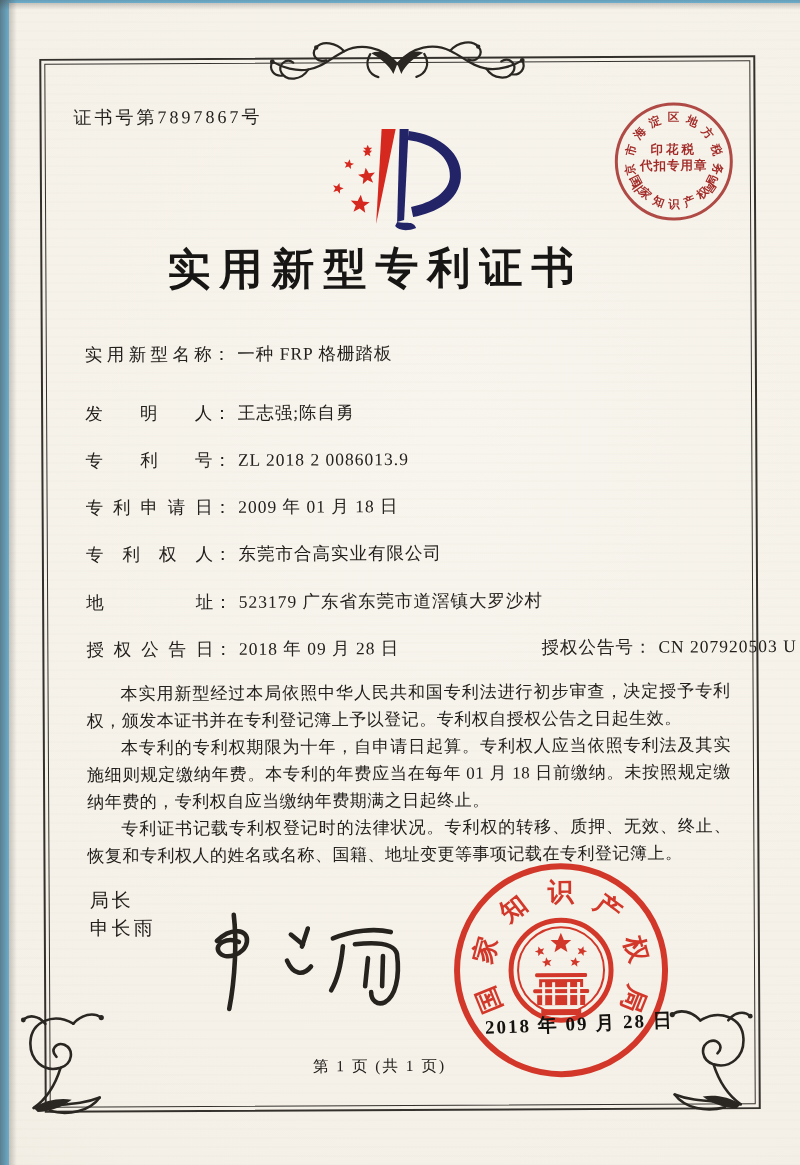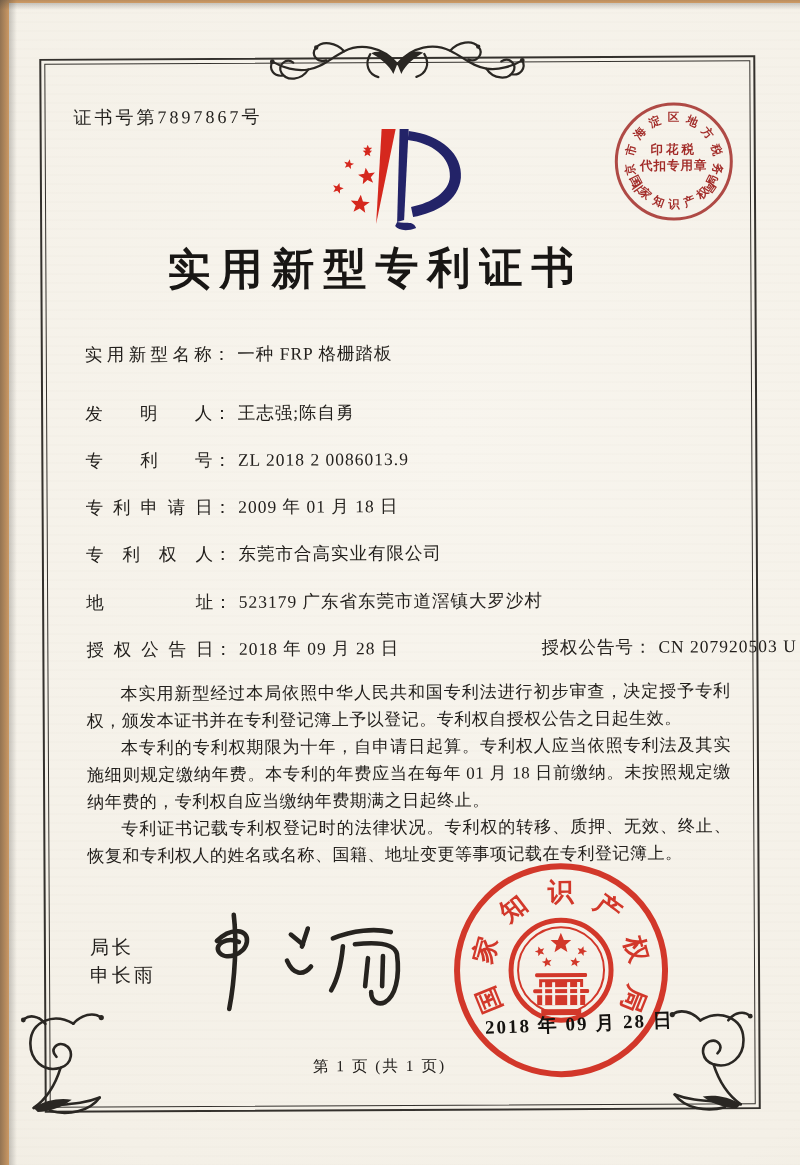--- a/index.html
+++ b/index.html
@@ -1,17 +1,17 @@
 <!DOCTYPE html>
 <html><head>
 <meta charset="utf-8">
 <style>
   html,body{margin:0;padding:0;}
   body{font-family:"Liberation Serif","DejaVu Serif",serif;}
-  .page{position:relative;width:800px;height:1165px;overflow:hidden;background:#fdba74;}
+  .page{position:relative;width:800px;height:1165px;overflow:hidden;background:#7dd3fc;}
   .paper{position:absolute;left:9px;top:3px;right:0;bottom:0;
     background:radial-gradient(130% 105% at 55% 38%, #f8f5ee 0%, #f4f0e7 65%, #ebe6da 100%);}
   .paper-streaks{position:absolute;inset:0;opacity:.5;
     background:repeating-linear-gradient(180deg, rgba(120,110,90,.03) 0 2px, rgba(255,255,255,0) 2px 9px);}
   .edge-shade{position:absolute;left:0;top:0;bottom:0;width:26px;
     background:linear-gradient(90deg, rgba(60,58,55,.55), rgba(60,58,55,0) 65%);}
   .edge-top{position:absolute;left:0;top:0;right:0;height:10px;
     background:linear-gradient(180deg, rgba(60,58,55,.35), rgba(60,58,55,0));}
   .tilt{position:absolute;inset:0;transform:rotate(-0.3deg);transform-origin:400px 580px;}
 
@@ -24,21 +24,21 @@
 
   .row{position:absolute;left:86px;font-size:17.5px;letter-spacing:1px;color:#23201d;white-space:nowrap;}
   .flabel{display:inline-block;width:128px;text-align:justify;text-align-last:justify;vertical-align:bottom;}
   .fvalue{margin-left:6px;}
   .grant{position:absolute;left:455px;top:0;}
 
   .paras{position:absolute;left:86px;top:679px;width:644px;font-size:17px;line-height:27px;
     color:#23201d;text-align:justify;letter-spacing:.5px;}
   .paras p{margin:0;text-indent:2em;}
 
-  .signer{position:absolute;left:88px;top:933px;font-size:19px;letter-spacing:3px;color:#23201d;}
+  .signer{position:absolute;left:88px;top:886px;font-size:19px;letter-spacing:3px;color:#23201d;}
   .signer div+div{margin-top:2px;}
 
   .footer{position:absolute;left:0;right:46px;top:1056px;text-align:center;font-size:15.5px;
     letter-spacing:2px;color:#23201d;}
 
   
   .ring-char{position:absolute;left:50%;top:50%;transform-origin:center;}
   .tax-stamp{position:absolute;left:617px;top:104px;width:112px;height:112px;border-radius:50%;
     border:3px solid rgba(155,27,24,.85);opacity:.92;}
   .tax-stamp .ring-char{font-size:11.5px;font-weight:bold;color:#9b1b18;}

